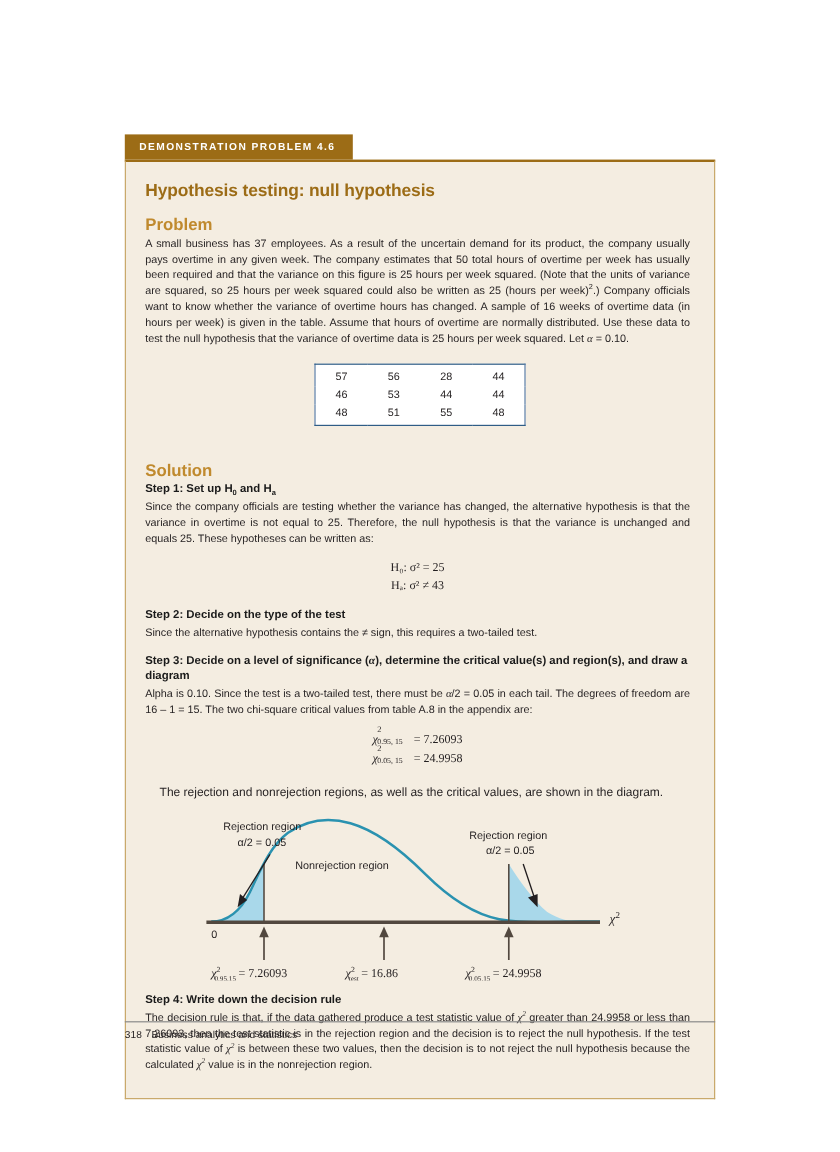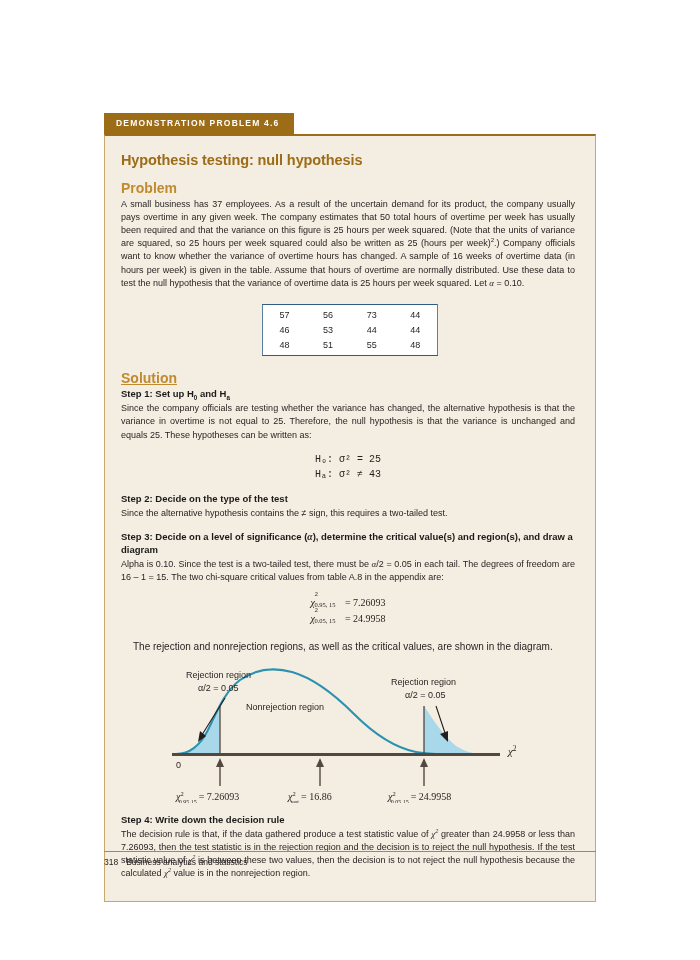--- a/index.html
+++ b/index.html
@@ -117,22 +117,21 @@
   .eq-block {
     text-align: center;
     margin: 10px 0 2px 0;
     font-family: "Liberation Serif", serif;
     font-size: 10px;
     line-height: 1.5;
   }
   .eq-line { display: block; }
   .eq-inline-left {
     display: inline-block;
-    text-align: left;
-    font-family: Liberation Mono, monospace;
+    text-align: center;
   }
 
   .crit-block {
     text-align: center;
     margin: 11px 0 2px 0;
     font-family: "Liberation Serif", serif;
     font-size: 10px;
     line-height: 1.6;
   }
   .crit-row { white-space: nowrap; }
@@ -205,40 +204,40 @@
       <div class="sec-head">Problem</div>
 
       <p class="body-text"><span>A small business has 37 employees. As a result of the uncertain demand for its product, the company usually pays overtime in any given week. The company estimates that 50 total hours of overtime per week has usually been required and that the variance on this figure is 25 hours per week squared. (Note that the units of variance are squared, so 25 hours per week squared could also be written as 25 (hours per week)</span><sup class="sq">2</sup><span>.) Company officials want to know whether the variance of overtime hours has changed. A sample of 16 weeks of overtime data (in hours per week) is given in the table. Assume that hours of overtime are normally distributed. Use these data to test the null hypothesis that the variance of overtime data is 25 hours per week squared. Let </span><span class="ital">α</span><span> = 0.10.</span></p>
 
       <div class="data-table-wrap">
         <table class="data-table">
           <tbody>
             <tr>
               <td>57</td>
               <td>56</td>
-              <td>73</td>
+              <td>28</td>
               <td>44</td>
             </tr>
             <tr>
               <td>46</td>
               <td>53</td>
               <td>44</td>
               <td>44</td>
             </tr>
             <tr>
               <td>48</td>
               <td>51</td>
               <td>55</td>
               <td>48</td>
             </tr>
           </tbody>
         </table>
       </div>
 
-      <div class="sec-head" style="margin-top:14px;text-decoration:underline;">Solution</div>
+      <div class="sec-head" style="margin-top:29px;">Solution</div>
 
       <div class="step-head first"><span>Step 1: Set up H</span><sub class="sb">0</sub><span> and H</span><sub class="sb">a</sub></div>
 
       <p class="body-text">Since the company officials are testing whether the variance has changed, the alternative hypothesis is that the variance in overtime is not equal to 25. Therefore, the null hypothesis is that the variance is unchanged and equals 25. These hypotheses can be written as:</p>
 
       <div class="eq-block">
         <span class="eq-inline-left">
           <span class="eq-line">H₀: σ² = 25</span>
           <span class="eq-line">Hₐ: σ² ≠ 43</span>
         </span>

